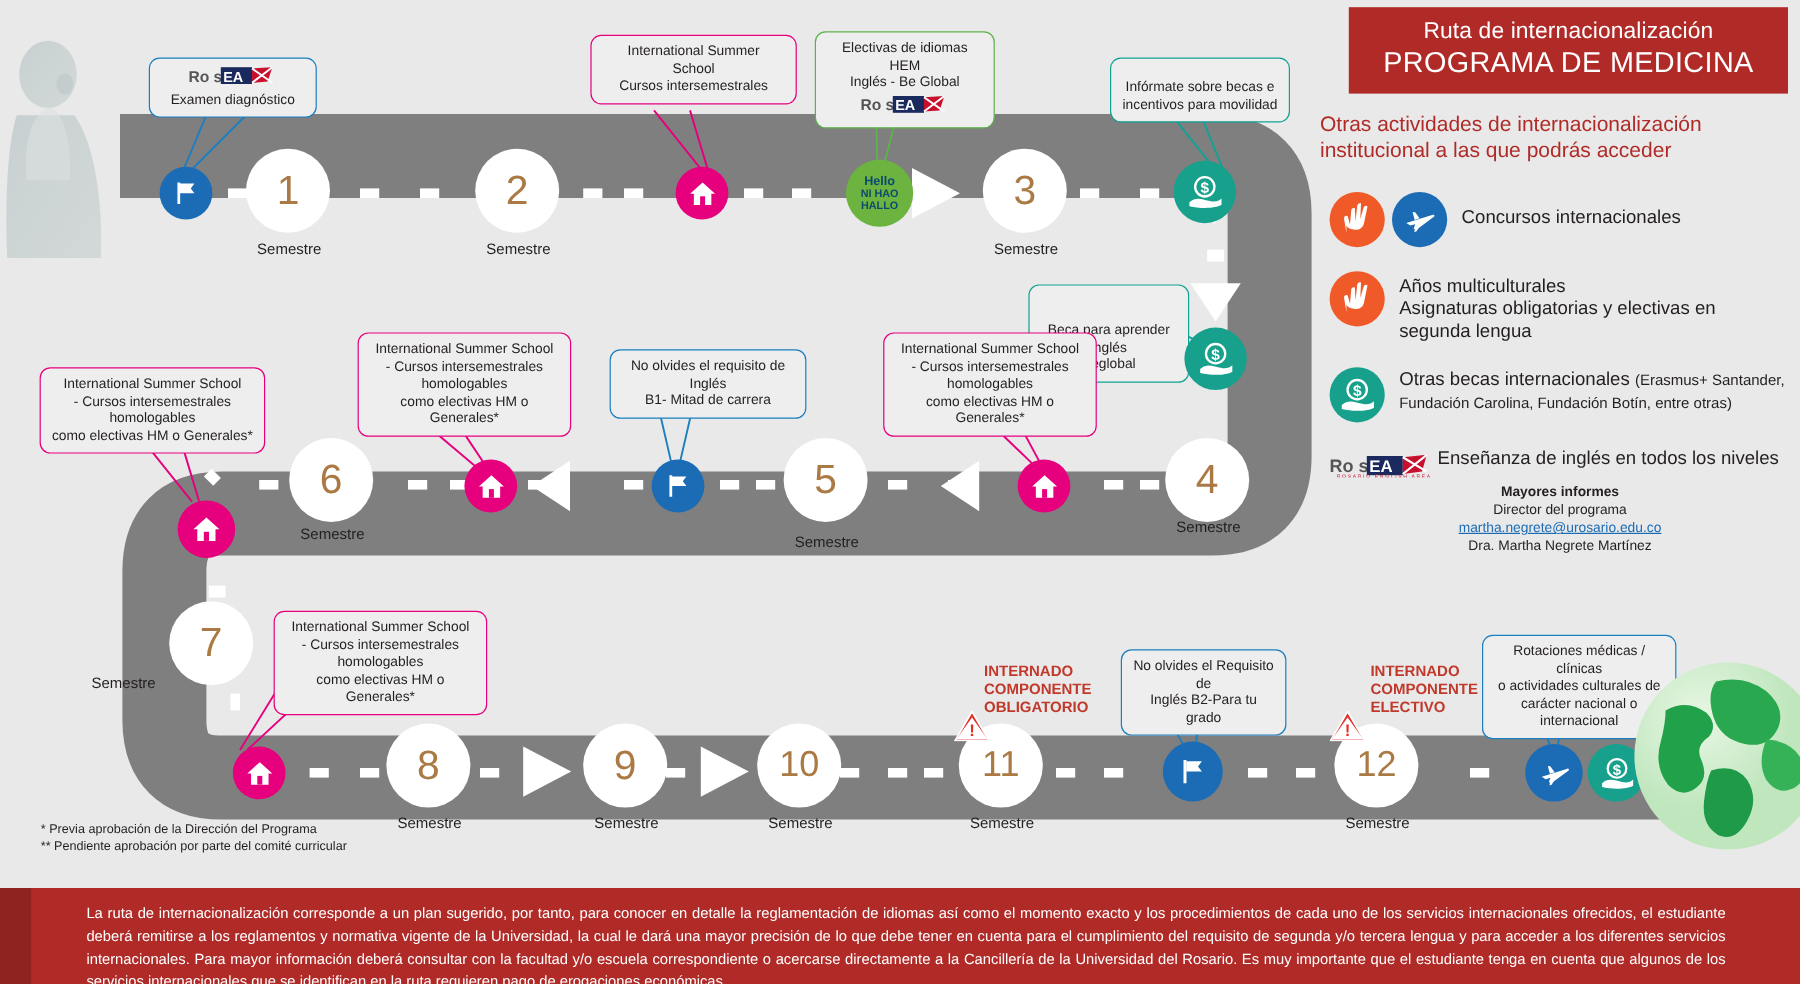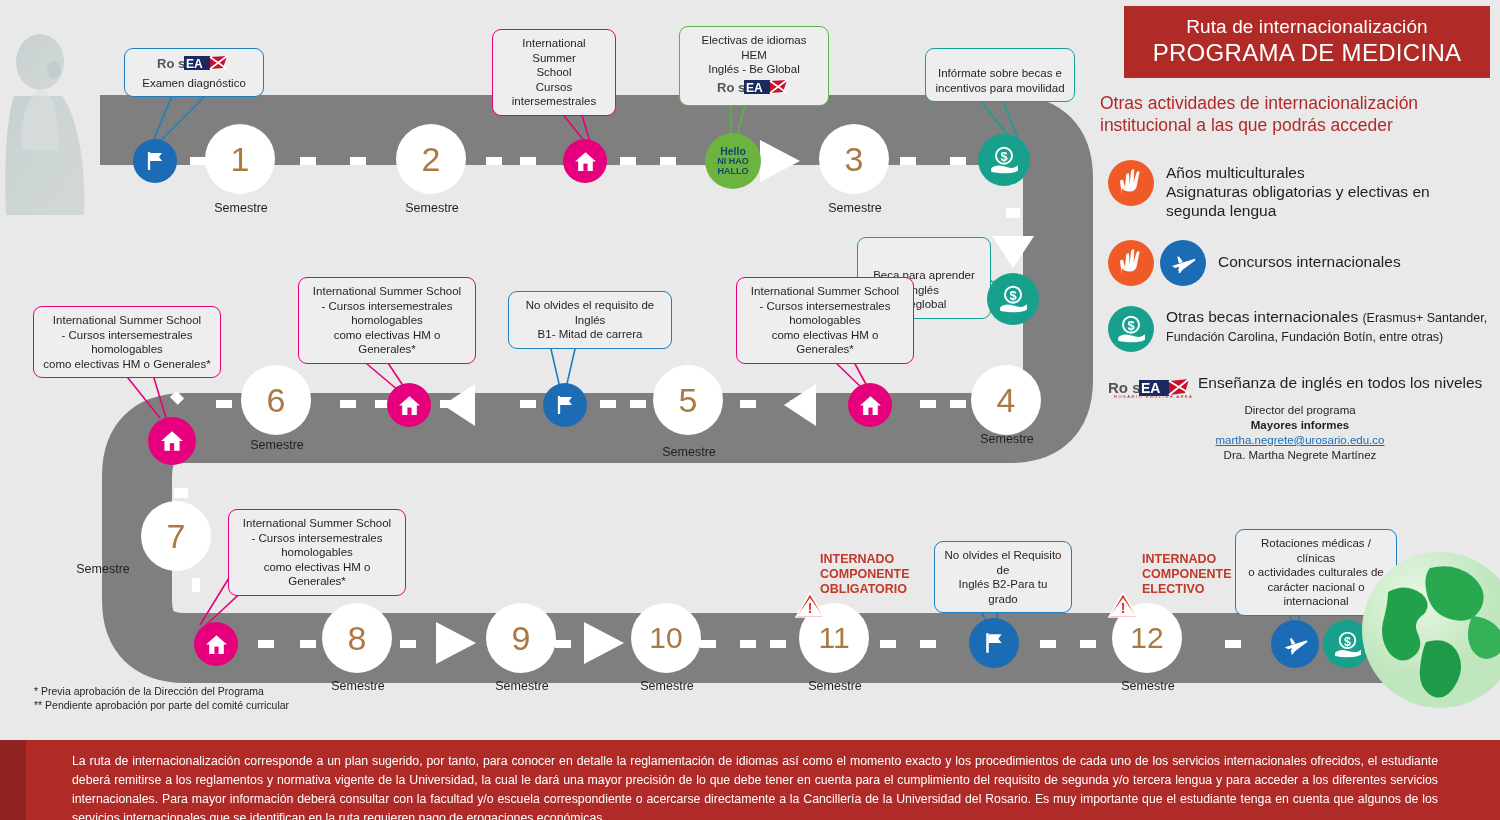--- a/index.html
+++ b/index.html
@@ -205,21 +205,21 @@
     <svg width="74" height="17" viewBox="0 0 74 17">
       <text x="0" y="13" font-size="13" font-weight="bold" fill="#555" font-family="Liberation Sans, sans-serif">Ro s</text>
       <rect x="27" y="1" width="26" height="14" fill="#1a2a5e"></rect>
       <text x="29" y="13" font-size="12" font-weight="bold" fill="#fff" font-family="Liberation Sans, sans-serif">EA</text>
       <path d="M53 2 L70 1 L66 13 L53 14 Z" fill="#c8102e"></path>
       <path d="M53 2 L70 14 M70 1 L53 14" stroke="#fff" stroke-width="1.6"></path>
     </svg>
     <div style="white-space:pre-line;">Examen diagnóstico</div>
   </div>
 
-  <div class="co pink" style="left:492px; top:29px; width:124px;">
+  <div class="co pink" style="left:492px; top:29px; width:172px;">
     <div style="white-space:pre-line;">International Summer
 School
 Cursos intersemestrales</div>
   </div>
 
   <div class="co green" style="left:679px; top:26px; width:150px;">
     <div style="white-space:pre-line;">Electivas de idiomas HEM
 Inglés - Be Global</div>
     <svg width="74" height="17" viewBox="0 0 74 17" style="margin-top:2px;">
       <text x="0" y="13" font-size="13" font-weight="bold" fill="#555" font-family="Liberation Sans, sans-serif">Ro s</text>
@@ -476,33 +476,20 @@
   <div class="hdr">
     <div class="l1">Ruta de internacionalización</div>
     <div class="l2">PROGRAMA DE  MEDICINA</div>
   </div>
   <div class="sub">
     <div>Otras actividades de internacionalización</div>
     <div>institucional a las que podrás acceder</div>
   </div>
 
   <div class="legend">
-
-    <div class="lrow">
-      <div class="icons">
-        <div class="cicon c-orange">
-          <svg width="30" height="30" viewBox="0 0 30 30">
-            <path d="M6 26 L4 14 q0 -3 3 -2 l2 7 1 -11 q0 -3 3 -2.6 l.6 11 1.4 -12.6 q.4 -3 3.2 -2.4 l-.6 13 2.6 -9 q1 -3 3.4 -1.6 l-3 14.6 q-1.4 5 -7 5 q-6 0 -7.6 -3.4 Z" fill="#fff"></path>
-          </svg>
-        </div>
-      </div>
-      <div class="ltxt" style="white-space:pre-line;">Años multiculturales
-Asignaturas obligatorias y electivas en
-segunda lengua</div>
-    </div>
 
     <div class="lrow">
       <div class="icons">
         <div class="cicon c-orange">
           <svg width="30" height="30" viewBox="0 0 30 30">
             <path d="M6 26 L4 14 q0 -3 3 -2 l2 7 1 -11 q0 -3 3 -2.6 l.6 11 1.4 -12.6 q.4 -3 3.2 -2.4 l-.6 13 2.6 -9 q1 -3 3.4 -1.6 l-3 14.6 q-1.4 5 -7 5 q-6 0 -7.6 -3.4 Z" fill="#fff"></path>
           </svg>
         </div>
         <div class="cicon c-blue">
           <svg width="28" height="28" viewBox="0 0 24 24">
@@ -510,20 +497,33 @@
             <path d="M8.5 12.2 L7 6.5 l1.8.2 3.2 4.4 Z" fill="#fff"></path>
             <path d="M9 16.6 L8.2 21 l1.6-.6 1.8-3 Z" fill="#fff"></path>
           </svg>
         </div>
       </div>
       <div class="ltxt" style="padding-top:12px;">Concursos internacionales</div>
     </div>
 
     <div class="lrow">
       <div class="icons">
+        <div class="cicon c-orange">
+          <svg width="30" height="30" viewBox="0 0 30 30">
+            <path d="M6 26 L4 14 q0 -3 3 -2 l2 7 1 -11 q0 -3 3 -2.6 l.6 11 1.4 -12.6 q.4 -3 3.2 -2.4 l-.6 13 2.6 -9 q1 -3 3.4 -1.6 l-3 14.6 q-1.4 5 -7 5 q-6 0 -7.6 -3.4 Z" fill="#fff"></path>
+          </svg>
+        </div>
+      </div>
+      <div class="ltxt" style="white-space:pre-line;">Años multiculturales
+Asignaturas obligatorias y electivas en
+segunda lengua</div>
+    </div>
+
+    <div class="lrow">
+      <div class="icons">
         <div class="cicon c-teal">
           <svg width="30" height="30" viewBox="0 0 28 28">
             <circle cx="14" cy="10" r="7.5" fill="none" stroke="#fff" stroke-width="1.8"></circle>
             <text x="14" y="15" font-size="12" font-weight="bold" fill="#fff" text-anchor="middle" font-family="Liberation Sans, sans-serif">$</text>
             <path d="M2 22 C7 17 13 20 18 21 C22 22 25 21 27 19 L27 24 C22 27 10 27 2 25 Z" fill="#fff"></path>
           </svg>
         </div>
       </div>
       <div class="ltxt" style="padding-top:1px;">
         <span>Otras becas internacionales </span><span class="small">(Erasmus+ Santander, Fundación Carolina, Fundación Botín, entre otras)</span>
@@ -539,22 +539,22 @@
           <path d="M61 3 L81 1 L77 15 L61 17 Z" fill="#c8102e"></path>
           <path d="M61 3 L81 15 M81 1 L61 17" stroke="#fff" stroke-width="1.8"></path>
           <text x="6" y="20" font-size="4.2" fill="#c8102e" letter-spacing="1.4" font-family="Liberation Sans, sans-serif">ROSARIO ENGLISH AREA</text>
         </svg>
       </div>
       <div class="ltxt" style="margin-left:4px; padding-top:1px;">Enseñanza de inglés en todos los niveles</div>
     </div>
   </div>
 
   <div class="info">
+    <div><b>Mayores informes</b></div>
     <div>Director del programa</div>
-    <div><b>Mayores informes</b></div>
     <div><a href="#">martha.negrete@urosario.edu.co</a></div>
     <div>Dra. Martha Negrete Martínez</div>
   </div>
 
   <div class="footer">
     <div class="bar"></div>
     <div class="inner">La ruta de internacionalización corresponde a un plan sugerido, por tanto, para conocer en detalle la reglamentación de idiomas así como el momento exacto y los procedimientos de cada uno de los servicios internacionales ofrecidos, el estudiante deberá remitirse a los reglamentos y normativa vigente de la Universidad, la cual le dará una mayor precisión de lo que debe tener en cuenta  para el cumplimiento del requisito de segunda y/o tercera lengua y para acceder a los diferentes servicios internacionales.  Para mayor información deberá consultar con la facultad y/o escuela correspondiente o acercarse directamente a la Cancillería de la Universidad del Rosario.  Es muy importante que el estudiante tenga en cuenta que algunos de los servicios internacionales que se identifican en la ruta requieren pago de erogaciones económicas.</div>
   </div>
 
 </div>

